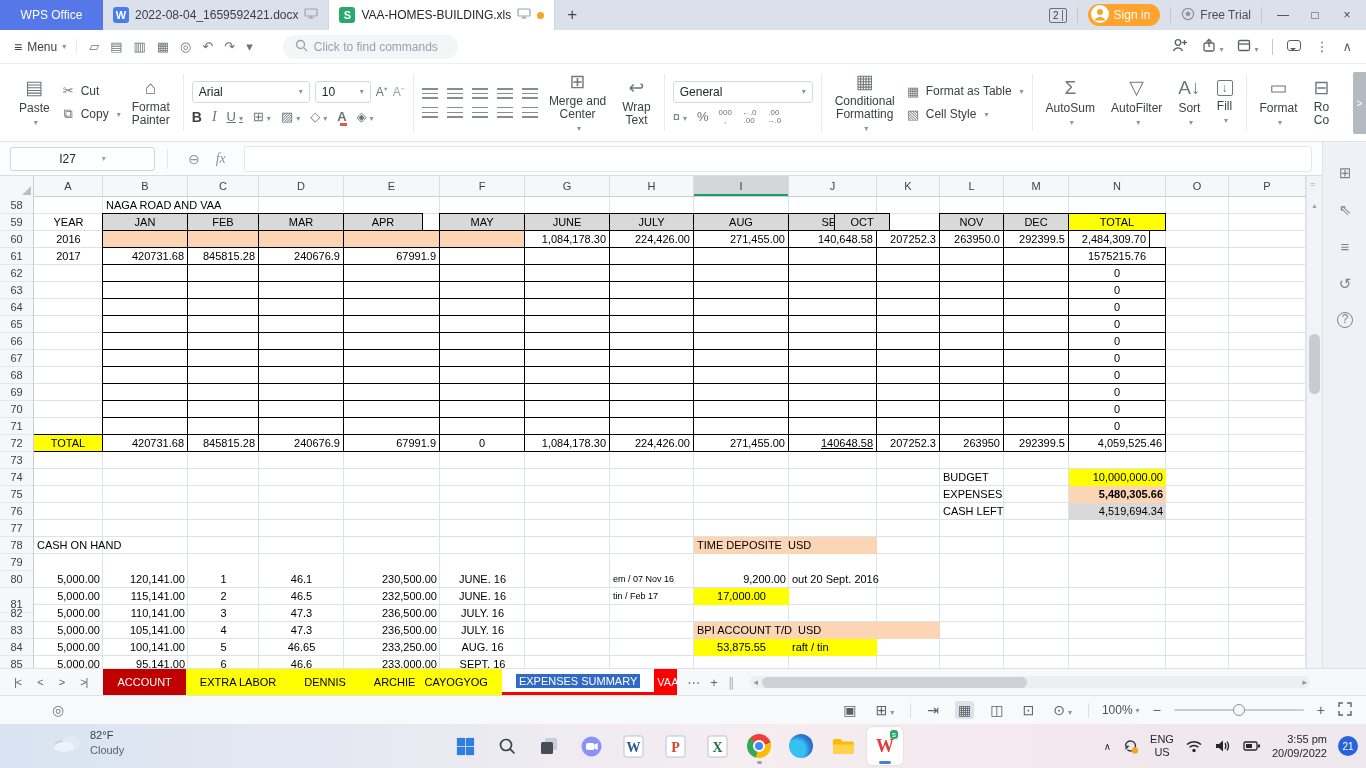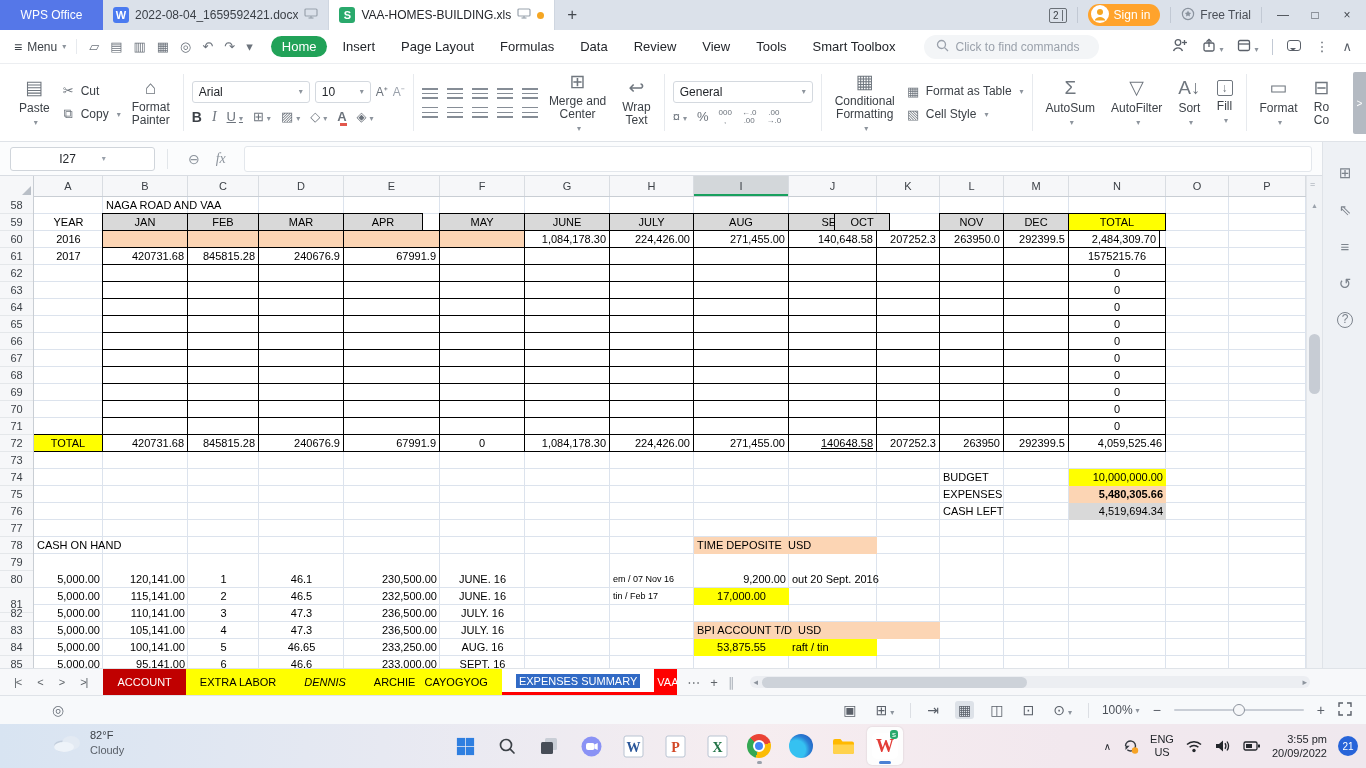--- a/index.html
+++ b/index.html
@@ -217,31 +217,20 @@
     <div class="qicons" id="quickicons">
         <span class="qicon">▱</span>
         <span class="qicon">▤</span>
         <span class="qicon">▥</span>
         <span class="qicon">▦</span>
         <span class="qicon">◎</span>
         <span class="qicon">↶</span>
         <span class="qicon">↷</span>
         <span class="qicon">▾</span>
       </div>
-    <div id="menutabs">
-        <span class="mtab active">Home</span>
-        <span class="mtab">Insert</span>
-        <span class="mtab">Page Layout</span>
-        <span class="mtab">Formulas</span>
-        <span class="mtab">Data</span>
-        <span class="mtab">Review</span>
-        <span class="mtab">View</span>
-        <span class="mtab">Tools</span>
-        <span class="mtab">Smart Toolbox</span>
-      </div>
     <div class="cmdsearch">
       <span><svg width="13" height="13">
             <circle cx="5.5" cy="5.5" r="4" fill="none" stroke="#9aa1ab" stroke-width="1.3"></circle>
             <line x1="8.6" y1="8.6" x2="12" y2="12" stroke="#9aa1ab" stroke-width="1.3"></line>
           </svg></span>
       <span>Click to find commands</span>
     </div>
     <div class="menuright">
       <span class="mricon"><svg width="16" height="14">
             <circle cx="6" cy="4.5" r="2.8" fill="none" stroke="#5a6069" stroke-width="1.3"></circle>
@@ -465,21 +454,21 @@
           <div class="cell bd bg-o" style="left: 224px; width: 86px;"></div>
           <div class="cell bd bg-o" style="left: 309px; width: 97px;"></div>
           <div class="cell bd bg-o" style="left: 405px; width: 86px;"></div>
           <div class="cell bd ta-r" style="left: 490px; width: 86px;">1,084,178.30</div>
           <div class="cell bd ta-r" style="left: 575px; width: 85px;">224,426.00</div>
           <div class="cell bd ta-r" style="left: 659px; width: 96px;">271,455.00</div>
           <div class="cell bd ta-r" style="left: 754px; width: 89px;">140,648.58</div>
           <div class="cell bd ta-r" style="left: 842px; width: 64px;">207252.3</div>
           <div class="cell bd ta-r" style="left: 905px; width: 65px;">263950.0</div>
           <div class="cell bd ta-r" style="left: 969px; width: 66px;">292399.5</div>
-          <div class="cell bd ta-r" style="left: 1034px; width: 92px;">2,484,309.70</div>
+          <div class="cell bd ta-r" style="left: 1034px; width: 82px;">2,484,309.70</div>
         </div>
         <div class="grow" style="top: 51px;">
           <div class="cell ta-c" style="left: 0px; width: 69px;">2017</div>
           <div class="cell bd ta-r" style="left: 68px; width: 86px;">420731.68</div>
           <div class="cell bd ta-r" style="left: 153px; width: 72px;">845815.28</div>
           <div class="cell bd ta-r" style="left: 224px; width: 86px;">240676.9</div>
           <div class="cell bd ta-r" style="left: 309px; width: 97px;">67991.9</div>
           <div class="cell bd" style="left: 405px; width: 86px;"></div>
           <div class="cell bd" style="left: 490px; width: 86px;"></div>
           <div class="cell bd" style="left: 575px; width: 85px;"></div>
@@ -803,21 +792,21 @@
   <section class="tabbar">
     <div id="snavs" style="display:flex;align-items:stretch;padding-left:6px">
         <span class="snav">|&lt;</span>
         <span class="snav">&lt;</span>
         <span class="snav">&gt;</span>
         <span class="snav">&gt;|</span>
       </div>
     <div class="stabs" id="stabs">
         <div class="stab" style="background: rgb(192, 0, 0);"><span class="stlbl" style="color: rgb(255, 255, 255);">ACCOUNT</span></div>
         <div class="stab" style="background: rgb(255, 255, 0);"><span class="stlbl" style="color: rgb(0, 0, 0);">EXTRA LABOR</span></div>
-        <div class="stab" style="background: rgb(255, 255, 0);"><span class="stlbl" style="color: rgb(0, 0, 0); font-style: italic;">DENNIS</span></div>
+        <div class="stab" style="background: rgb(255, 255, 0);"><span class="stlbl" style="color: rgb(0, 0, 0);">DENNIS</span></div>
         <div class="stab" style="background: rgb(255, 255, 0);"><span class="stlbl" style="color: rgb(0, 0, 0);">ARCHIE   CAYOGYOG</span></div>
         <div class="stab sel"><span class="stlbl">EXPENSES SUMMARY</span></div>
         <div class="stab clipped" style="background: rgb(255, 0, 0);"><span class="stlbl" style="color: rgb(255, 255, 255);">VAA</span></div>
       </div>
     <div class="stmisc">
       <span>⋯</span>
       <span>+</span>
       <span style="color:#aab0b8">∥</span>
     </div>
     <div class="hscroll">

